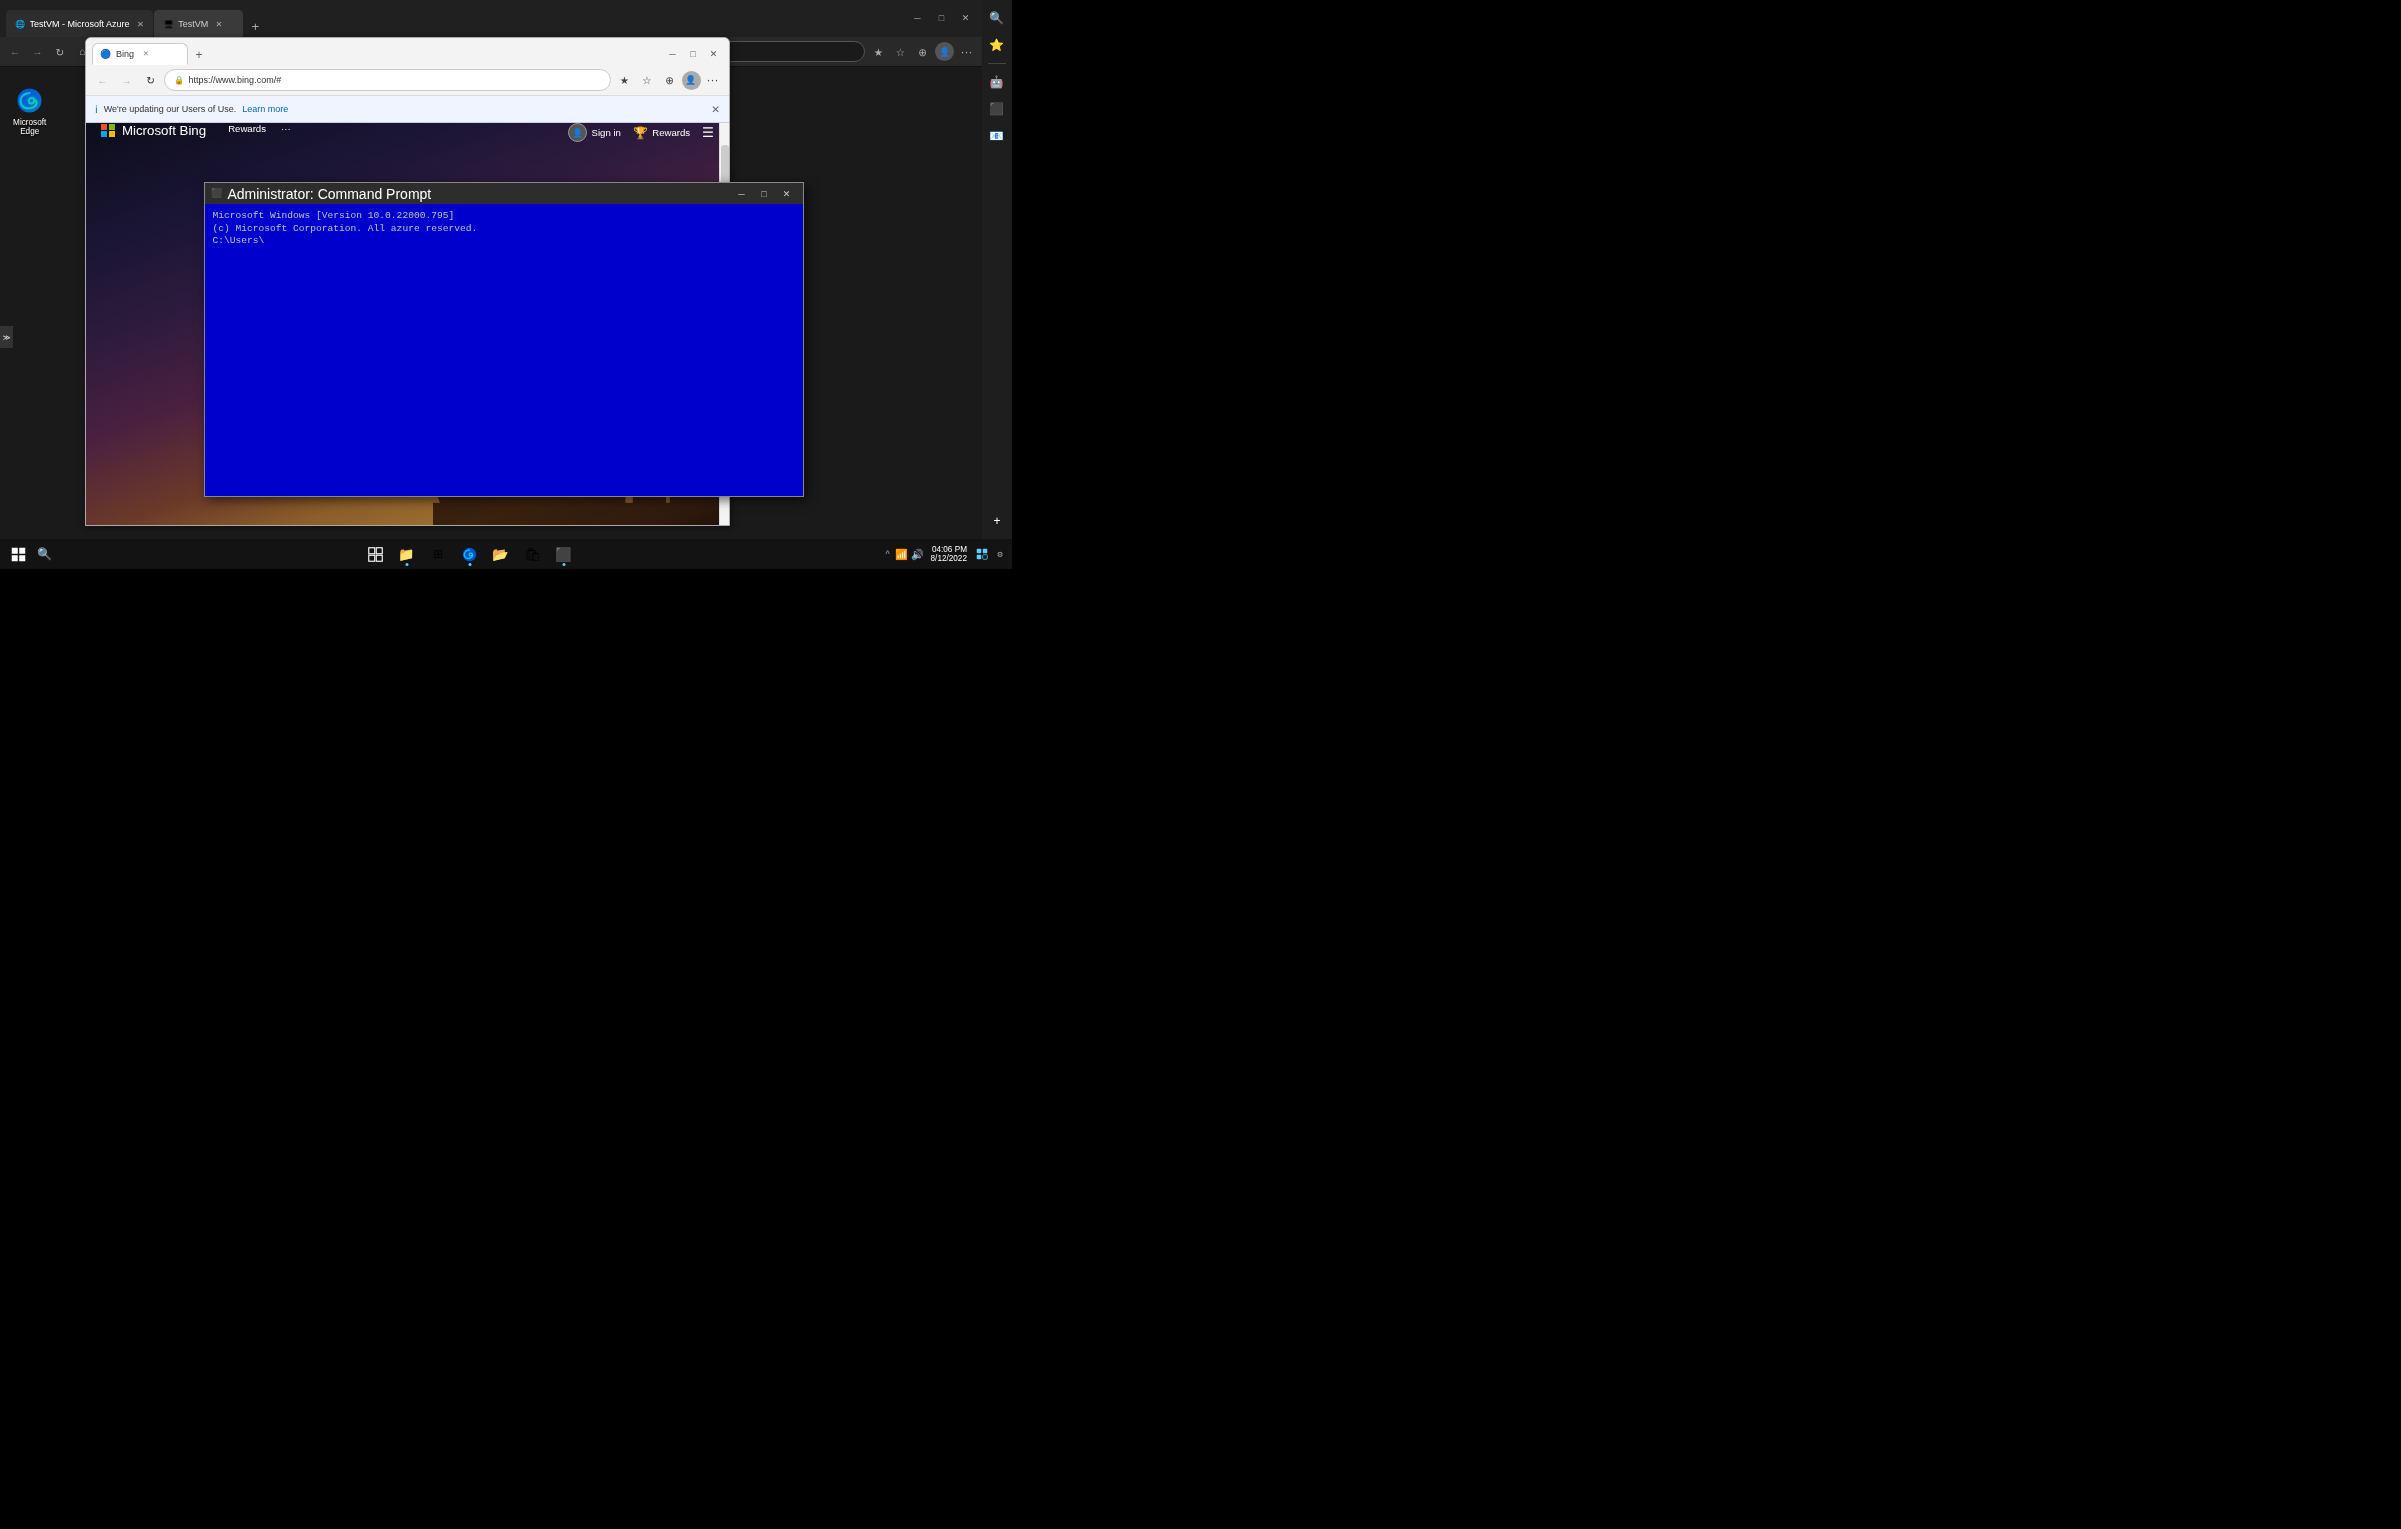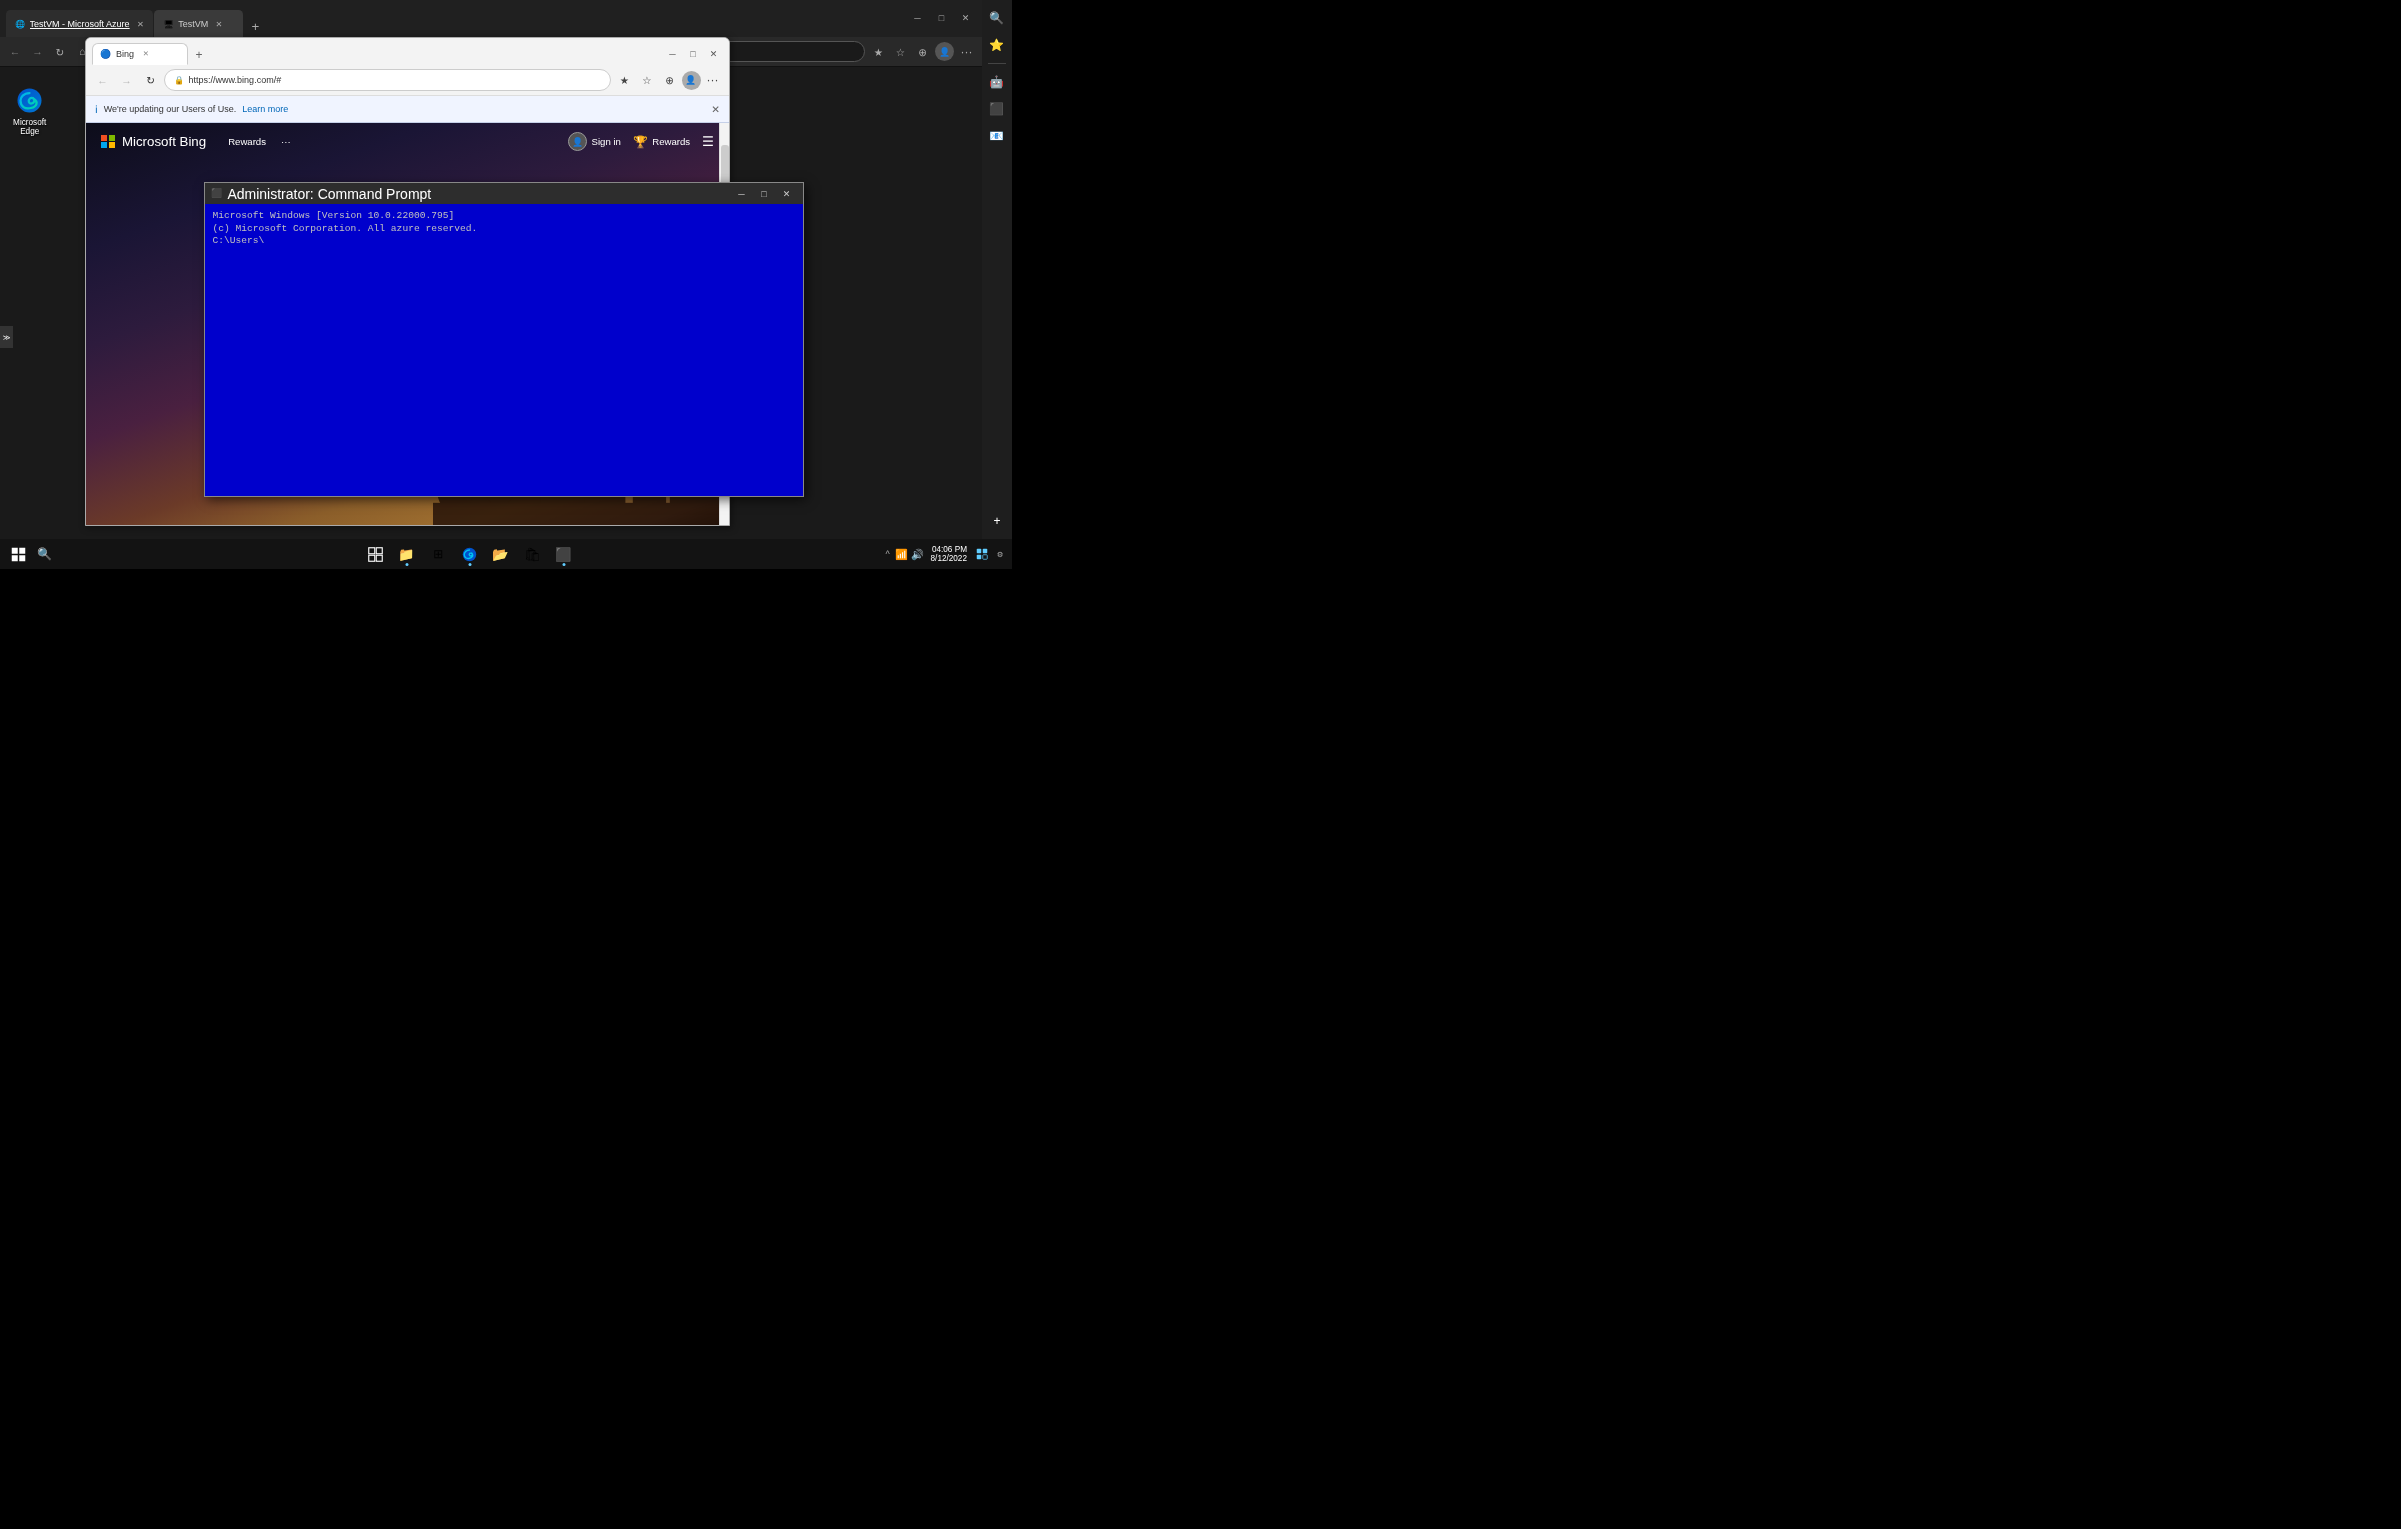--- a/index.html
+++ b/index.html
@@ -171,21 +171,21 @@
         #3d2a10 100%
       );
     }
 
     
     .bing-header {
       position: absolute;
       top: 0; left: 0; right: 0;
       height: 37px;
       display: flex;
-      align-items: center;
+      align-items: flex-start;
       padding: 0 15px;
       z-index: 10;
     }
     .bing-logo {
       display: flex;
       align-items: center;
       gap: 4.4px;
     }
     .bing-logo-squares {
       display: grid;
@@ -487,21 +487,21 @@
 
 </div>
 
 <div style="position:absolute; top:0; left:0; right:0; bottom:0;">
 
   <div style="position:absolute; top:0; left:0; right:30px; height:37px; background:#202020; display:flex; align-items:center; padding:0 6px; gap:0;">
 
     <div style="display:flex; align-items:flex-end; height:100%; padding-top:6px; gap:1.5px; flex:1;">
       <div style="background:#2d2d2d; border-radius:4.4px 4.4px 0 0; padding:4.4px 9px; display:flex; align-items:center; gap:4.4px; height:27px; min-width:133px;">
         <span style="font-size:8.2px;">🌐</span>
-        <span style="color:#fff; font-size:9px; white-space:nowrap; overflow:hidden; max-width:104px;text-decoration:underline;">TestVM  - Microsoft Azure</span>
+        <span style="color:#fff; font-size:9px; white-space:nowrap; overflow:hidden; max-width:104px;">TestVM  - Microsoft Azure</span>
         <span style="color:#aaa; font-size:8.2px; margin-left:3px; cursor:pointer;">✕</span>
       </div>
       <div style="background:#3a3a3a; border-radius:4.4px 4.4px 0 0; padding:4.4px 9px; display:flex; align-items:center; gap:4.4px; height:27px; min-width:89px;">
         <span style="font-size:8.2px;">🖥</span>
         <span style="color:#ccc; font-size:9px;">TestVM</span>
         <span style="color:#aaa; font-size:8.2px; margin-left:3px; cursor:pointer;">✕</span>
       </div>
       <div style="width:21px; height:21px; display:flex; align-items:center; justify-content:center; cursor:pointer; color:#aaa; font-size:13.3px;">+</div>
     </div>
 

